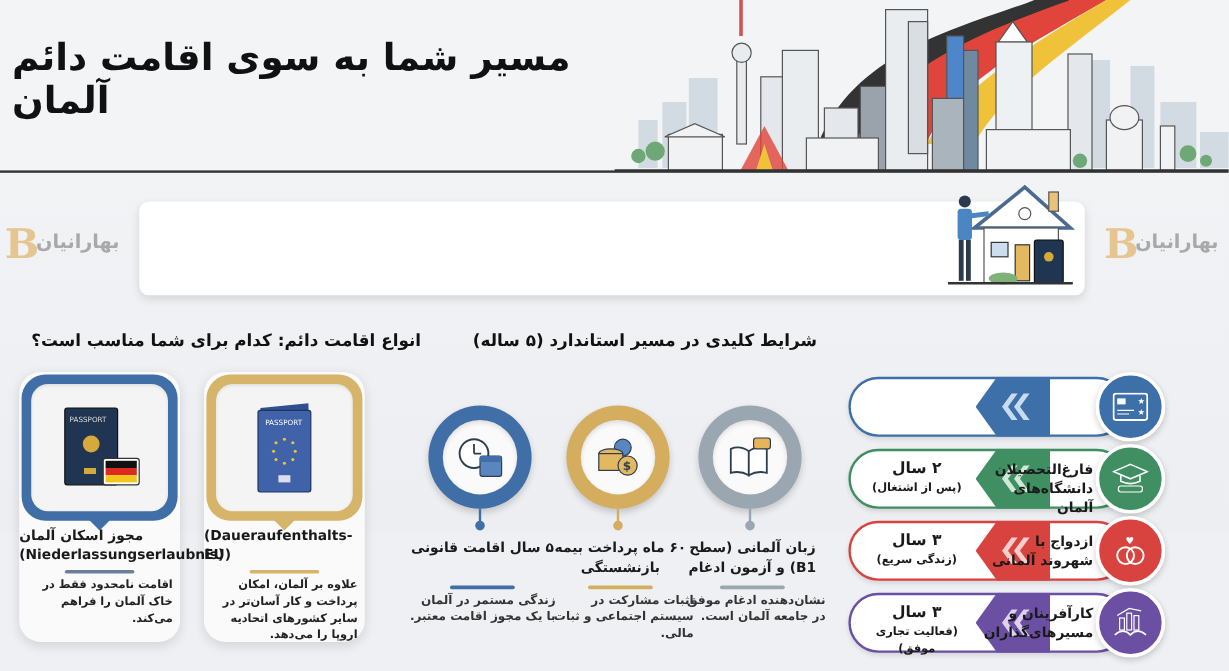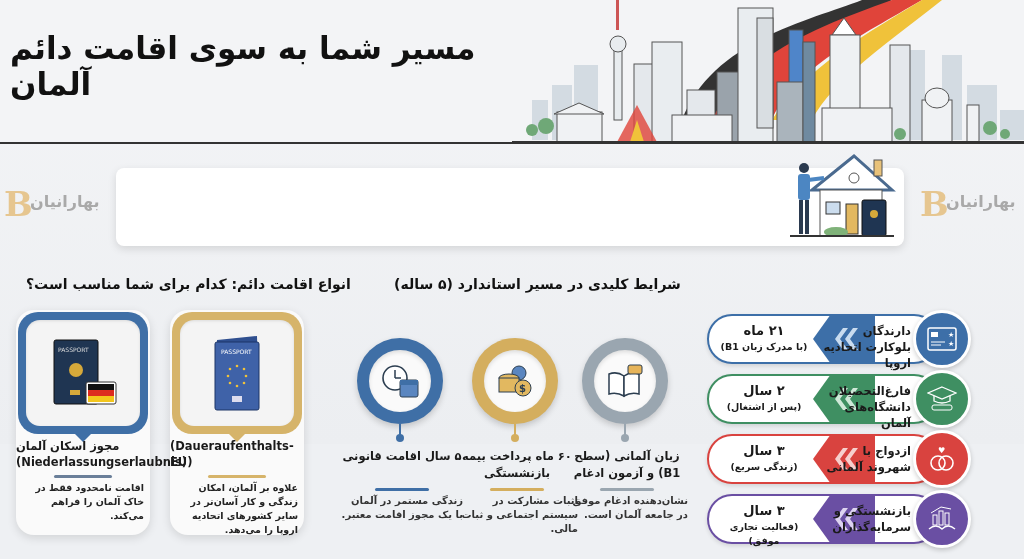--- a/index.html
+++ b/index.html
@@ -132,30 +132,25 @@
       <rect x="15" y="50" width="4" height="34" fill="#2b3a4f"></rect>
         <rect x="21" y="50" width="4" height="34" fill="#2b3a4f"></rect>
       <line x1="6" y1="86" x2="110" y2="86" stroke="#333" stroke-width="2"></line>
     </svg>
   </div>
 
   <div class="sec-title" style="left:394px;top:276px">شرایط کلیدی در مسیر استاندارد (۵ ساله)</div>
   <div class="sec-title" style="left:26px;top:276px">انواع اقامت دائم: کدام برای شما مناسب است؟</div>
 
   <div class="route" style="top:314px;border-color:#3d6fa8">
-    <div class="val">
-        <span class="v1">۲۱ ماه</span>
-        <span class="v2">(با مدرک زبان B1)</span>
-      </div>
     <svg class="chev" viewBox="0 0 62 50">
         <polygon points="18,0 62,0 62,50 18,50 0,25" fill="#3d6fa8"></polygon>
         <polygon points="30,14 22,25 30,36 35,36 27,25 35,14" fill="#c9dcef"></polygon>
         <polygon points="40,14 32,25 40,36 45,36 37,25 45,14" fill="#c9dcef"></polygon>
       </svg>
-    <div class="lbl">دارندگان بلوکارت اتحادیه اروپا</div>
     <div class="circ" style="background:#3d6fa8">
         <svg width="30" height="24" viewBox="0 0 30 24">
           <rect x="1" y="1" width="28" height="22" rx="2" fill="none" stroke="#fff" stroke-width="1.5"></rect>
           <rect x="4" y="5" width="7" height="5" fill="#fff"></rect>
           <line x1="4" y1="15" x2="18" y2="15" stroke="#fff"></line>
           <line x1="4" y1="18" x2="14" y2="18" stroke="#fff"></line>
           <text x="21" y="10" font-size="7" fill="#fff">★</text>
           <text x="21" y="19" font-size="7" fill="#fff">★</text>
         </svg>
       </div>
@@ -204,21 +199,21 @@
   <div class="route" style="top:494px;border-color:#6a4fa3">
     <div class="val">
         <span class="v1">۳ سال</span>
         <span class="v2">(فعالیت تجاری موفق)</span>
       </div>
     <svg class="chev" viewBox="0 0 62 50">
         <polygon points="18,0 62,0 62,50 18,50 0,25" fill="#6a4fa3"></polygon>
         <polygon points="30,14 22,25 30,36 35,36 27,25 35,14" fill="#ddd3f0"></polygon>
         <polygon points="40,14 32,25 40,36 45,36 37,25 45,14" fill="#ddd3f0"></polygon>
       </svg>
-    <div class="lbl">بازنشستگی و سرمایه‌گذاران</div>
+    <div class="lbl">کارآفرینان و مسیرهای‌گذاران</div>
     <div class="circ" style="background:#6a4fa3">
         <svg width="30" height="28" viewBox="0 0 30 28">
           <rect x="6" y="10" width="4" height="10" fill="none" stroke="#fff"></rect>
           <rect x="12" y="6" width="4" height="14" fill="none" stroke="#fff"></rect>
           <rect x="18" y="8" width="4" height="12" fill="none" stroke="#fff"></rect>
           <path d="M4 8 L14 2 L24 4" fill="none" stroke="#fff"></path>
           <path d="M2 24 q7 -6 13 0 q6 -6 13 0" fill="none" stroke="#fff" stroke-width="1.4"></path>
         </svg>
       </div>
   </div>
@@ -295,21 +290,21 @@
               <circle cx="19" cy="42" r="1.3"></circle>
               <circle cx="21" cy="35" r="1.3"></circle>
             </g>
             <rect x="23" y="62" width="10" height="6" fill="#dde"></rect>
           </svg>
         </div>
       </div>
     <div class="tip" style="border-top-color:#d6b46a"></div>
     <div class="tt"><span>(Daueraufenthalts-EU)</span></div>
     <div class="tl" style="background:#d6b46a"></div>
-    <div class="td">علاوه بر آلمان، امکان زندگی و کار آسان‌تر در سایر کشورهای اتحادیه اروپا را می‌دهد.</div>
+    <div class="td">علاوه بر آلمان، امکان پرداخت و کار آسان‌تر در سایر کشورهای اتحادیه اروپا را می‌دهد.</div>
   </div>
 
   <div class="type" style="left:16px">
     <div class="frame" style="background:#3f6fa6">
         <div class="in">
           <svg width="70" height="70" viewBox="0 0 70 70">
             <rect x="6" y="2" width="44" height="64" rx="2" fill="#1f3552" stroke="#111"></rect>
             <text x="10" y="14" font-size="6" fill="#ddd">PASSPORT</text>
             <circle cx="28" cy="32" r="7" fill="#d6a93a"></circle>
             <rect x="22" y="52" width="10" height="5" fill="#d6a93a"></rect>

